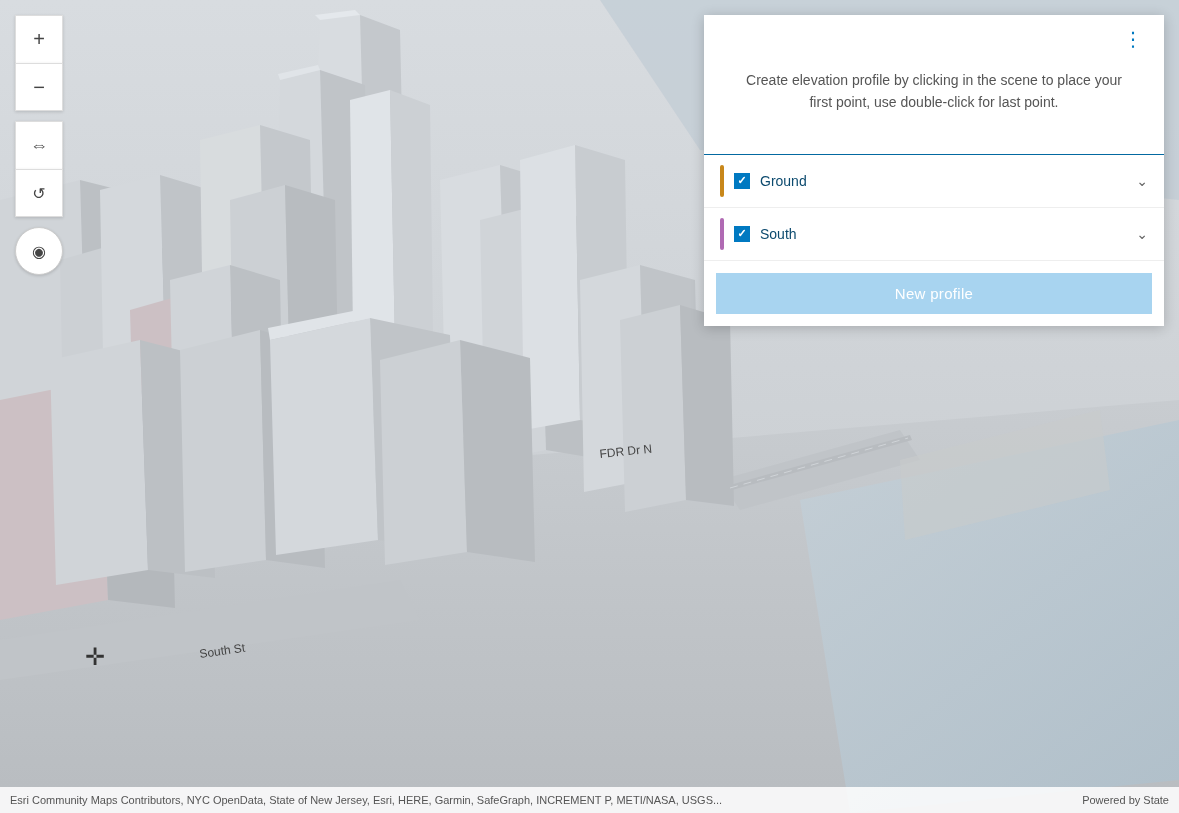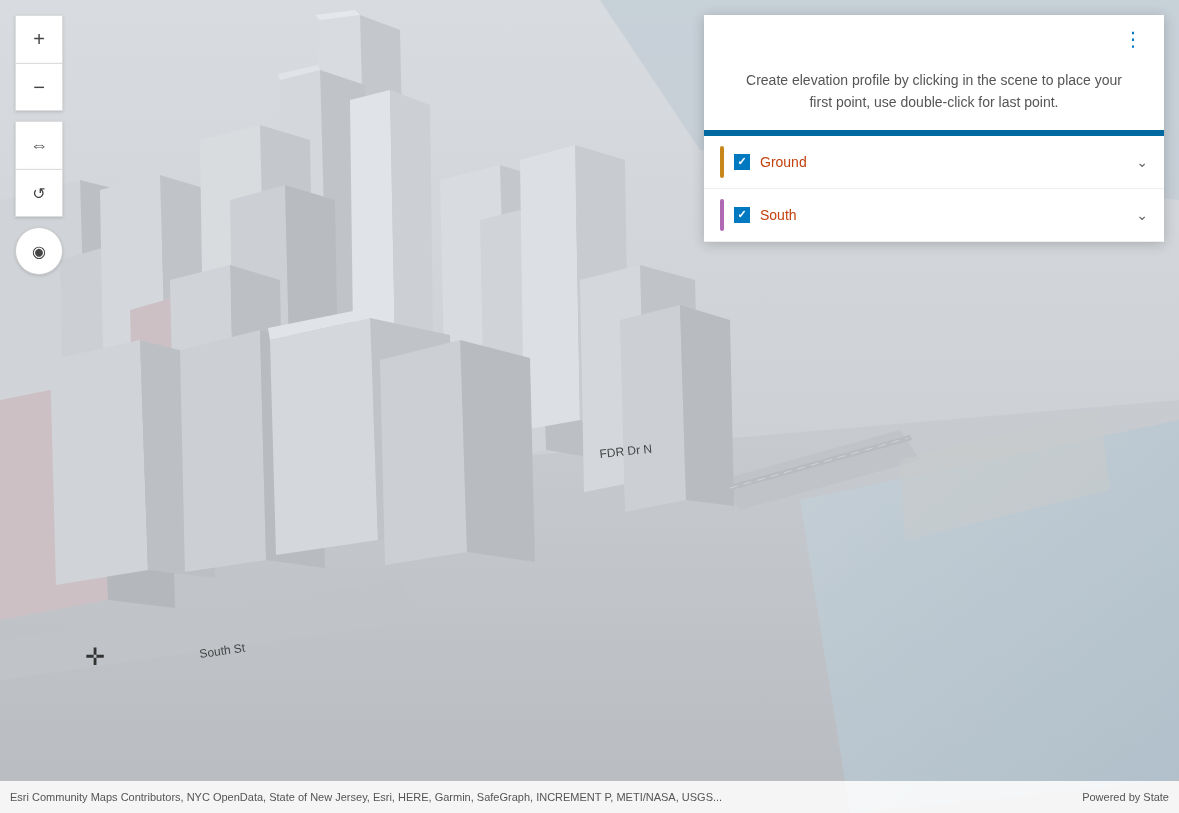--- a/index.html
+++ b/index.html
@@ -36,21 +36,21 @@
       bottom: 0;
       left: 0;
       right: 0;
       background: rgba(255,255,255,0.85);
       font-size: 11px;
       color: #555;
       padding: 4px 10px;
       display: flex;
       justify-content: space-between;
       align-items: center;
-      height: 32px;
+      height: 26px;
     }
 
     
     #map-controls {
       position: absolute;
       top: 15px;
       left: 15px;
       display: flex;
       flex-direction: column;
       gap: 2px;
@@ -102,26 +102,26 @@
       background: none;
       border: none;
       cursor: pointer;
       font-size: 20px;
       color: #0079c1;
       letter-spacing: 1px;
       padding: 2px 6px;
     }
 
     #panel-description {
-      padding: 10px 30px 16px;
+      padding: 10px 30px 40px;
       text-align: center;
       font-size: 14px;
       color: #555;
       line-height: 1.6;
-      border-bottom: 6px solid #0369a1;
+      border-bottom: 1px solid #0369a1;
     }
 
     
     .layer-row {
       display: flex;
       align-items: center;
       padding: 10px 16px;
       border-bottom: 1px solid #eee;
       background: white;
       cursor: pointer;
@@ -152,21 +152,21 @@
       content: "✓";
       color: white;
       font-size: 11px;
       font-weight: bold;
       line-height: 1;
     }
 
     .layer-label {
       flex: 1;
       font-size: 14px;
-      color: #c2410c;
+      color: #0c4a6e;
     }
 
     .layer-chevron {
       color: #666;
       font-size: 14px;
     }
 
     
     #new-profile-btn {
       display: block;
@@ -347,18 +347,19 @@
     <span class="layer-chevron">⌄</span>
   </div>
 
   <div class="layer-row">
     <div class="layer-color-bar" style="background:#b06ab3;"></div>
     <div class="layer-checkbox"></div>
     <span class="layer-label">South</span>
     <span class="layer-chevron">⌄</span>
   </div>
 
+  <button id="new-profile-btn">New profile</button>
 </div>
 
 <div id="attribution">
   <span>Esri Community Maps Contributors, NYC OpenData, State of New Jersey, Esri, HERE, Garmin, SafeGraph, INCREMENT P, METI/NASA, USGS...</span>
   <span>Powered by State</span>
 </div>
 
 </body></html>

